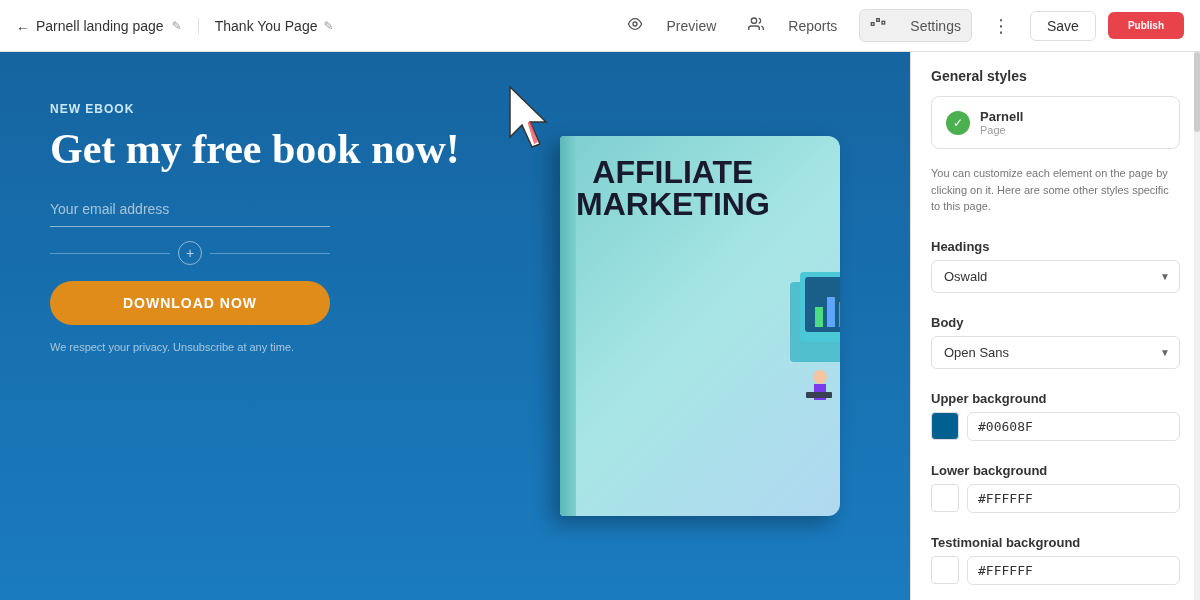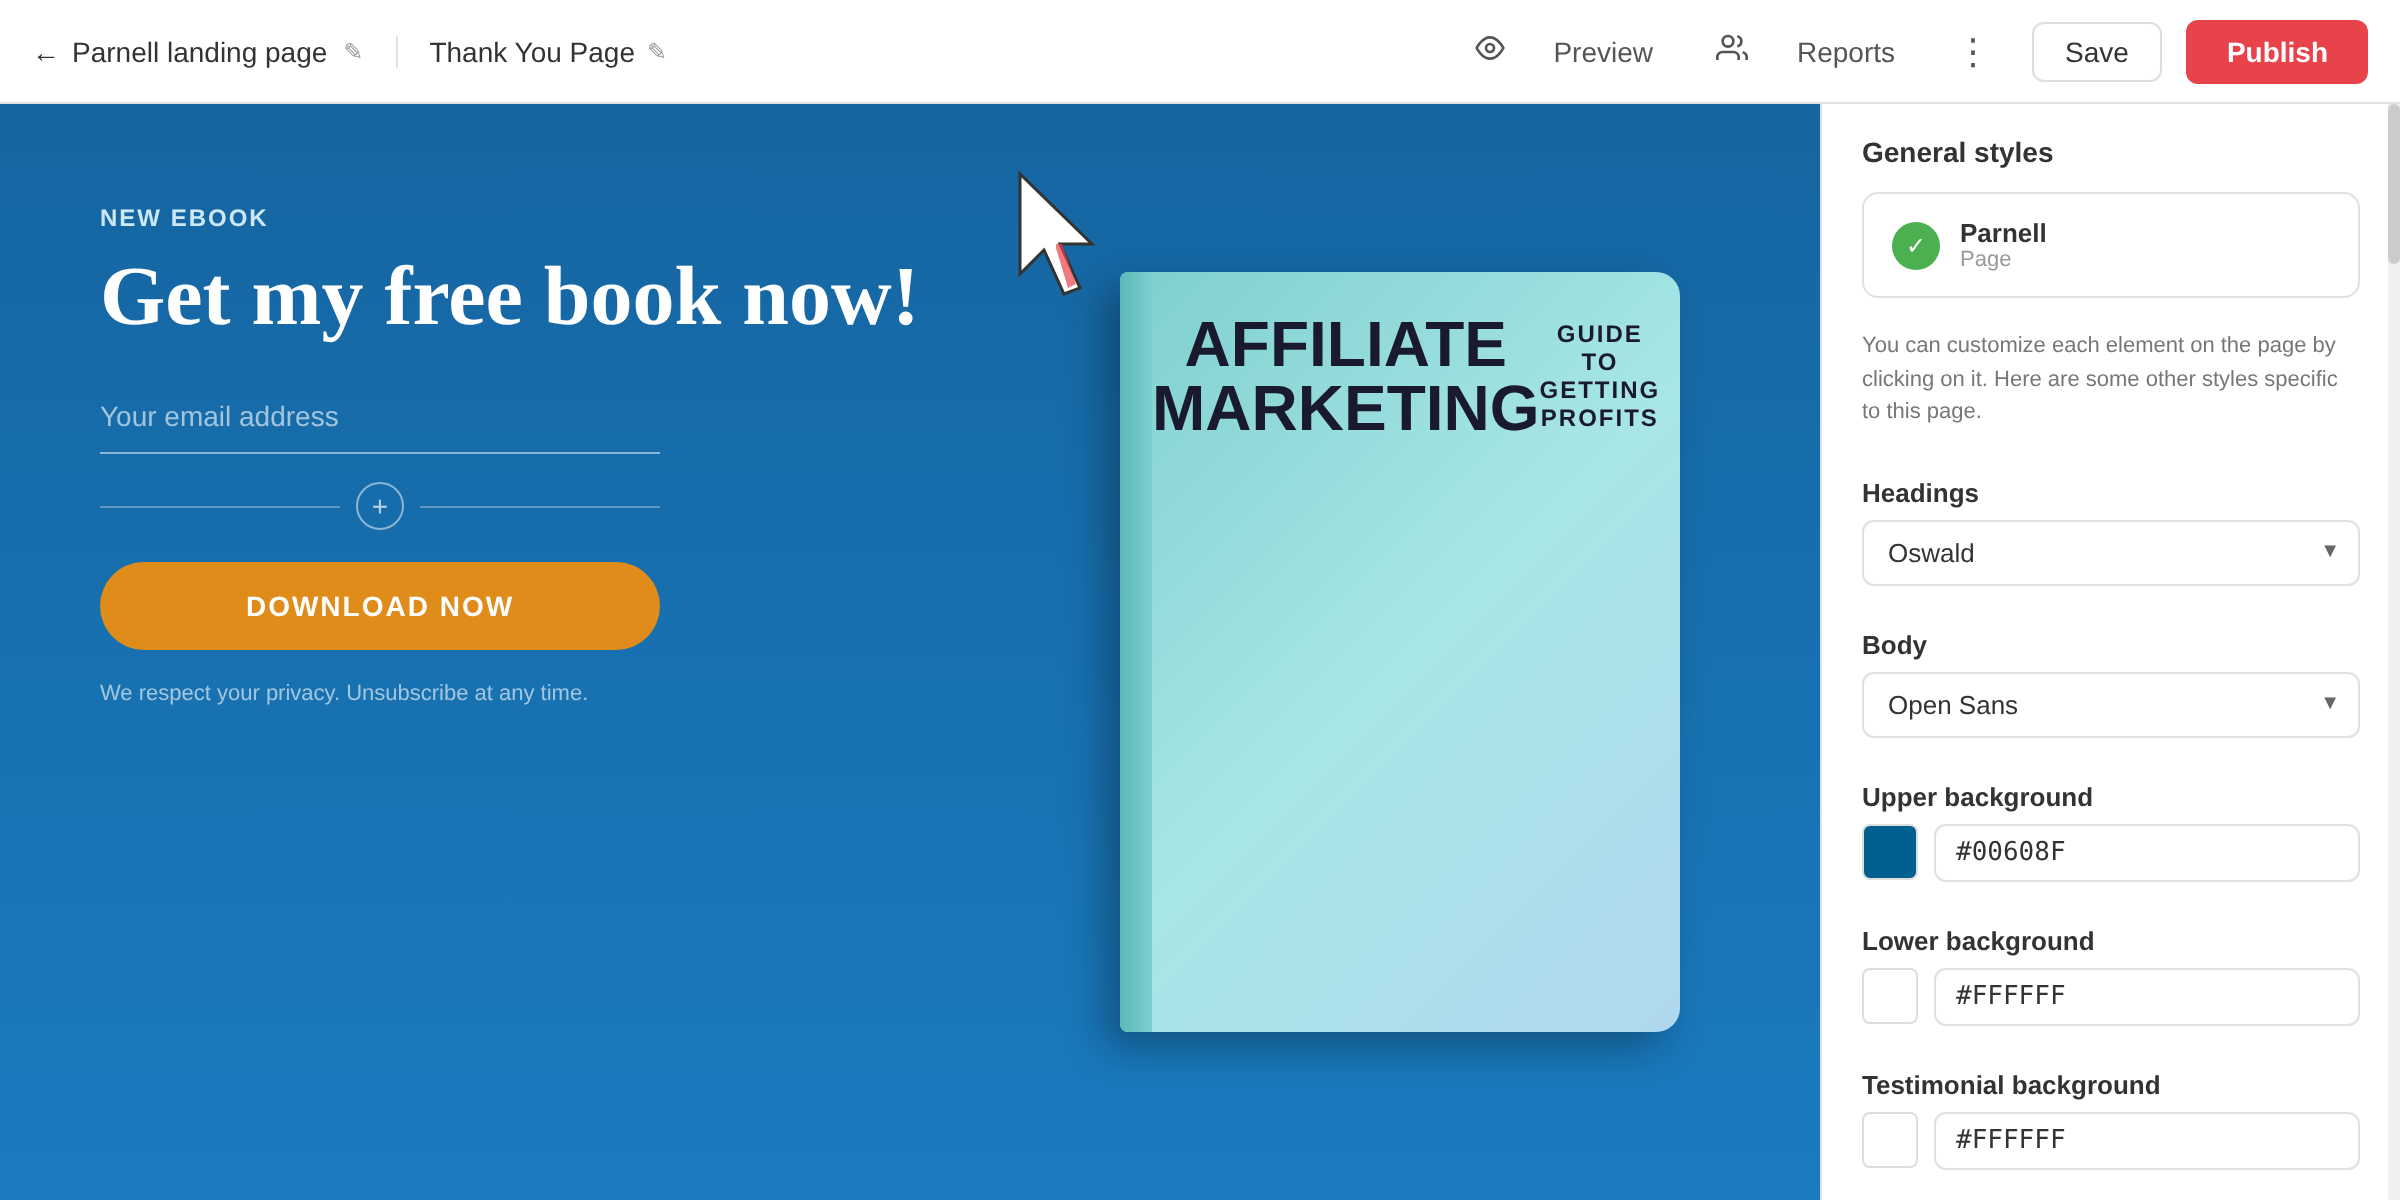--- a/index.html
+++ b/index.html
@@ -86,21 +86,21 @@
       padding: 6px 16px;
       font-size: 14px;
       cursor: pointer;
       color: #333;
     }
     .publish-btn {
       background: #e8424a;
       border: none;
       border-radius: 6px;
       padding: 8px 20px;
-      font-size: 14px;
+      font-size: 10px;
       font-weight: 600;
       color: #fff;
       cursor: pointer;
     }
 
     
     .main-layout {
       display: flex;
       height: calc(600px - 52px);
     }
@@ -441,20 +441,33 @@
       <span>
         <svg width="16" height="16" viewBox="0 0 24 24" fill="none" stroke="#555" stroke-width="2">
             <path d="M17 21v-2a4 4 0 0 0-4-4H5a4 4 0 0 0-4 4v2"></path>
             <circle cx="9" cy="7" r="4"></circle>
             <path d="M23 21v-2a4 4 0 0 0-3-3.87"></path>
             <path d="M16 3.13a4 4 0 0 1 0 7.75"></path>
           </svg>
       </span>
       <span>Reports</span>
     </button>
+    <button class="nav-btn active">
+      <span>
+        <svg width="16" height="16" viewBox="0 0 24 24" fill="none" stroke="#555" stroke-width="2">
+            <line x1="4" y1="12" x2="4" y2="12"></line>
+            <line x1="12" y1="6" x2="12" y2="6"></line>
+            <line x1="20" y1="10" x2="20" y2="10"></line>
+            <rect x="2" y="10" width="4" height="4"></rect>
+            <rect x="10" y="4" width="4" height="4"></rect>
+            <rect x="18" y="8" width="4" height="4"></rect>
+          </svg>
+      </span>
+      <span>Settings</span>
+    </button>
     <button class="more-btn">⋮</button>
     <button class="save-btn">Save</button>
     <button class="publish-btn">Publish</button>
   </div>
 </div>
 
 <div class="main-layout">
 
   <div class="canvas-area">
     <div class="canvas-content">
@@ -470,21 +483,20 @@
           <div class="divider-line"></div>
         </div>
         <button class="download-btn">DOWNLOAD NOW</button>
         <div class="privacy-text">We respect your privacy. Unsubscribe at any time.</div>
       </div>
       <div class="canvas-right">
         <div class="book-cover">
           <div class="book-spine"></div>
           <div class="book-cover-inner">
             <div class="book-title">AFFILIATE MARKETING</div>
-            <div class="book-subtitle">GUIDE TO GETTING PROFITS</div>
             <div class="book-illustration">
 
               <svg width="240" height="220" viewBox="0 0 240 220" xmlns="http://www.w3.org/2000/svg">
 
                 <rect x="20" y="60" width="110" height="80" rx="4" fill="#3ab5c5" opacity="0.8"></rect>
                 <rect x="30" y="50" width="90" height="70" rx="4" fill="#4ac8d8"></rect>
 
                 <rect x="35" y="55" width="80" height="55" rx="3" fill="#1a5f8a"></rect>
 
                 <rect x="45" y="85" width="8" height="20" fill="#4ade80"></rect>

